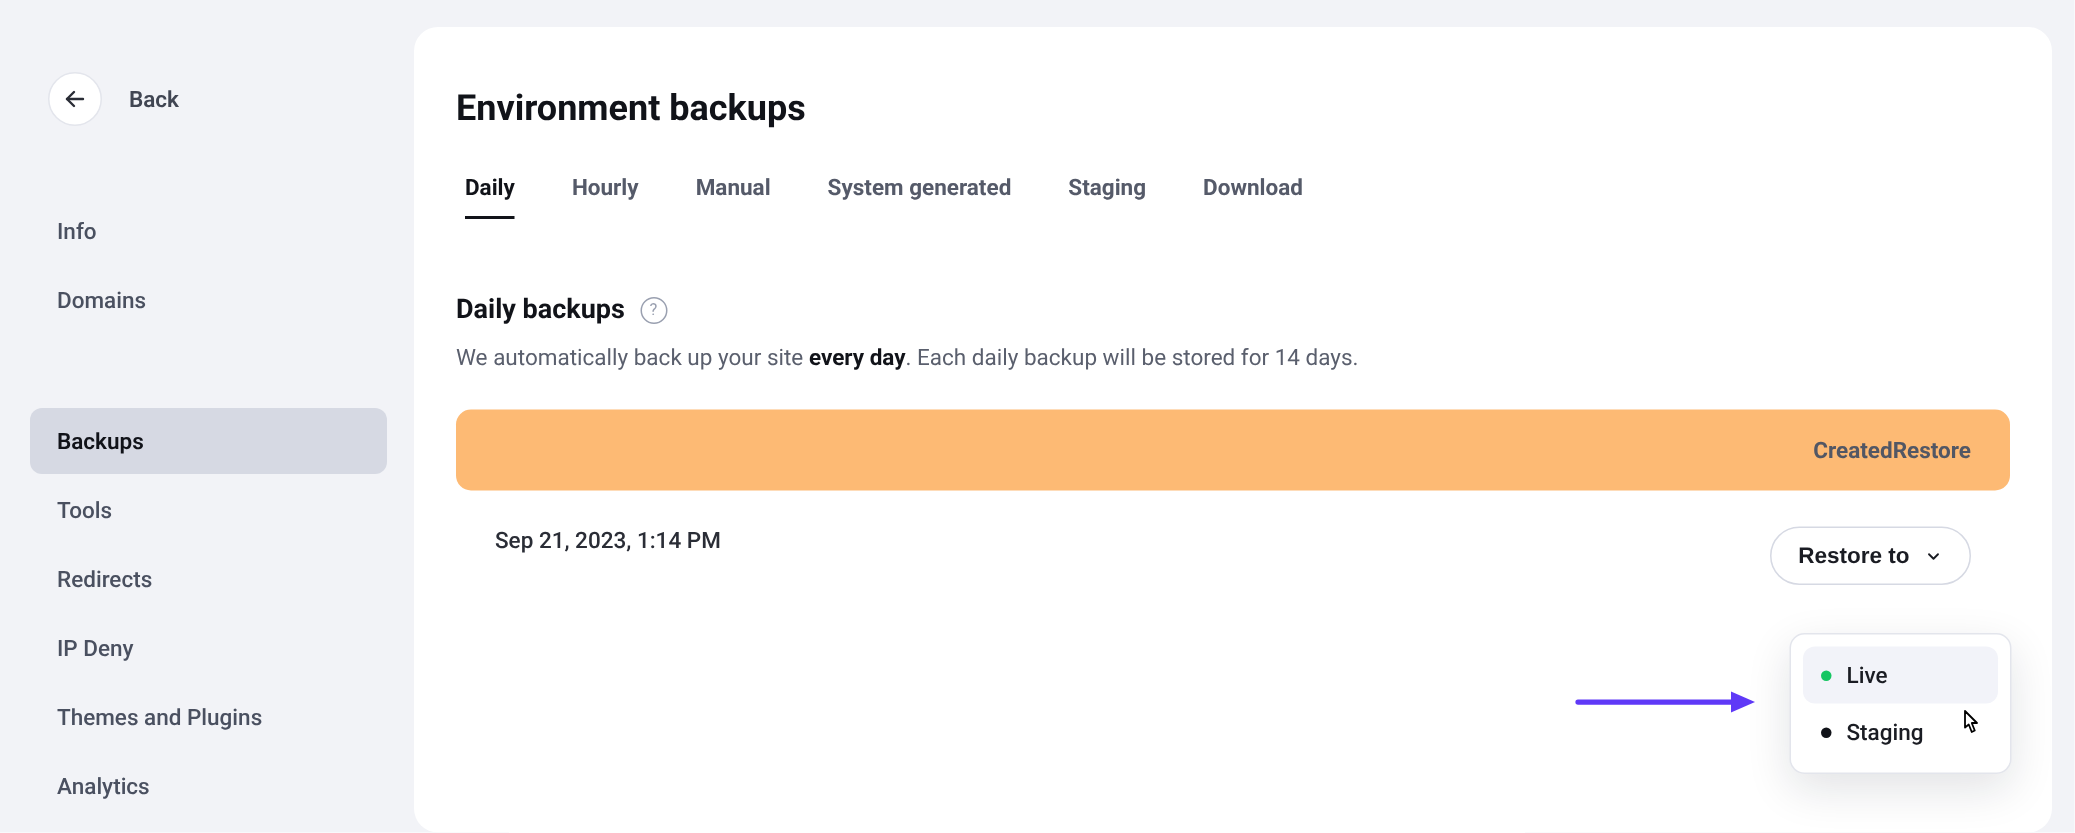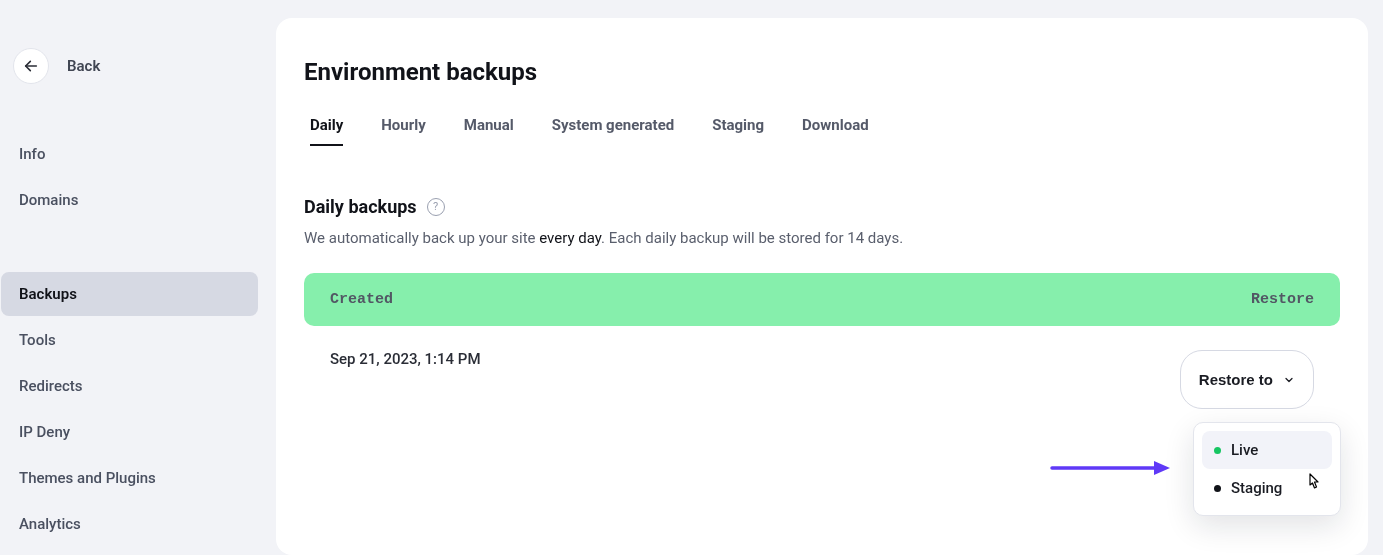--- a/index.html
+++ b/index.html
@@ -11,21 +11,21 @@
       overflow: hidden;
       position: relative;
     }
     .layout {
       display: flex;
       height: 100%;
     }
     .sidebar {
       width: 262px;
       padding-top: 48px;
-      padding-left: 1px;
+      padding-left: 20px;
       padding-right: 4px;
     }
     .back-row {
       display: flex;
       align-items: center;
       gap: 18px;
       padding-left: 12px;
       margin-bottom: 48px;
     }
     .back-btn {
@@ -126,54 +126,53 @@
       color: #9aa0b0;
       cursor: pointer;
     }
     .section-desc {
       font-size: 15px;
       color: #5a5f6d;
       margin-bottom: 26px;
     }
     .section-desc b {
       color: #111319;
-      font-weight: 400;
+      font-weight: 700;
     }
     .table-wrap {
       width: 100%;
     }
     .thead {
       display: flex;
-      justify-content: space-between;
-      background: #86efac;
+      justify-content: flex-end;
+      background: #fdba74;
       border-radius: 10px;
       padding: 18px 26px;
       font-size: 15px;
       font-weight: 700;
       color: #525764;
-      font-family: Liberation Mono, monospace;
     }
     .trow {
       display: flex;
       justify-content: space-between;
       padding: 24px 26px 8px 26px;
     }
     .cell-created {
       font-size: 15px;
       color: #2a2d36;
       font-weight: 500;
     }
     .restore-btn {
       display: flex;
       align-items: center;
       gap: 10px;
       border: 1px solid #d6d9e3;
       background: #ffffff;
       border-radius: 22px;
-      padding: 20px 18px;
+      padding: 10px 18px;
       font-size: 15px;
       font-weight: 600;
       color: #1a1c23;
       cursor: pointer;
     }
     .dropdown-menu {
       position: absolute;
       top: 422px;
       right: 42px;
       width: 148px;

